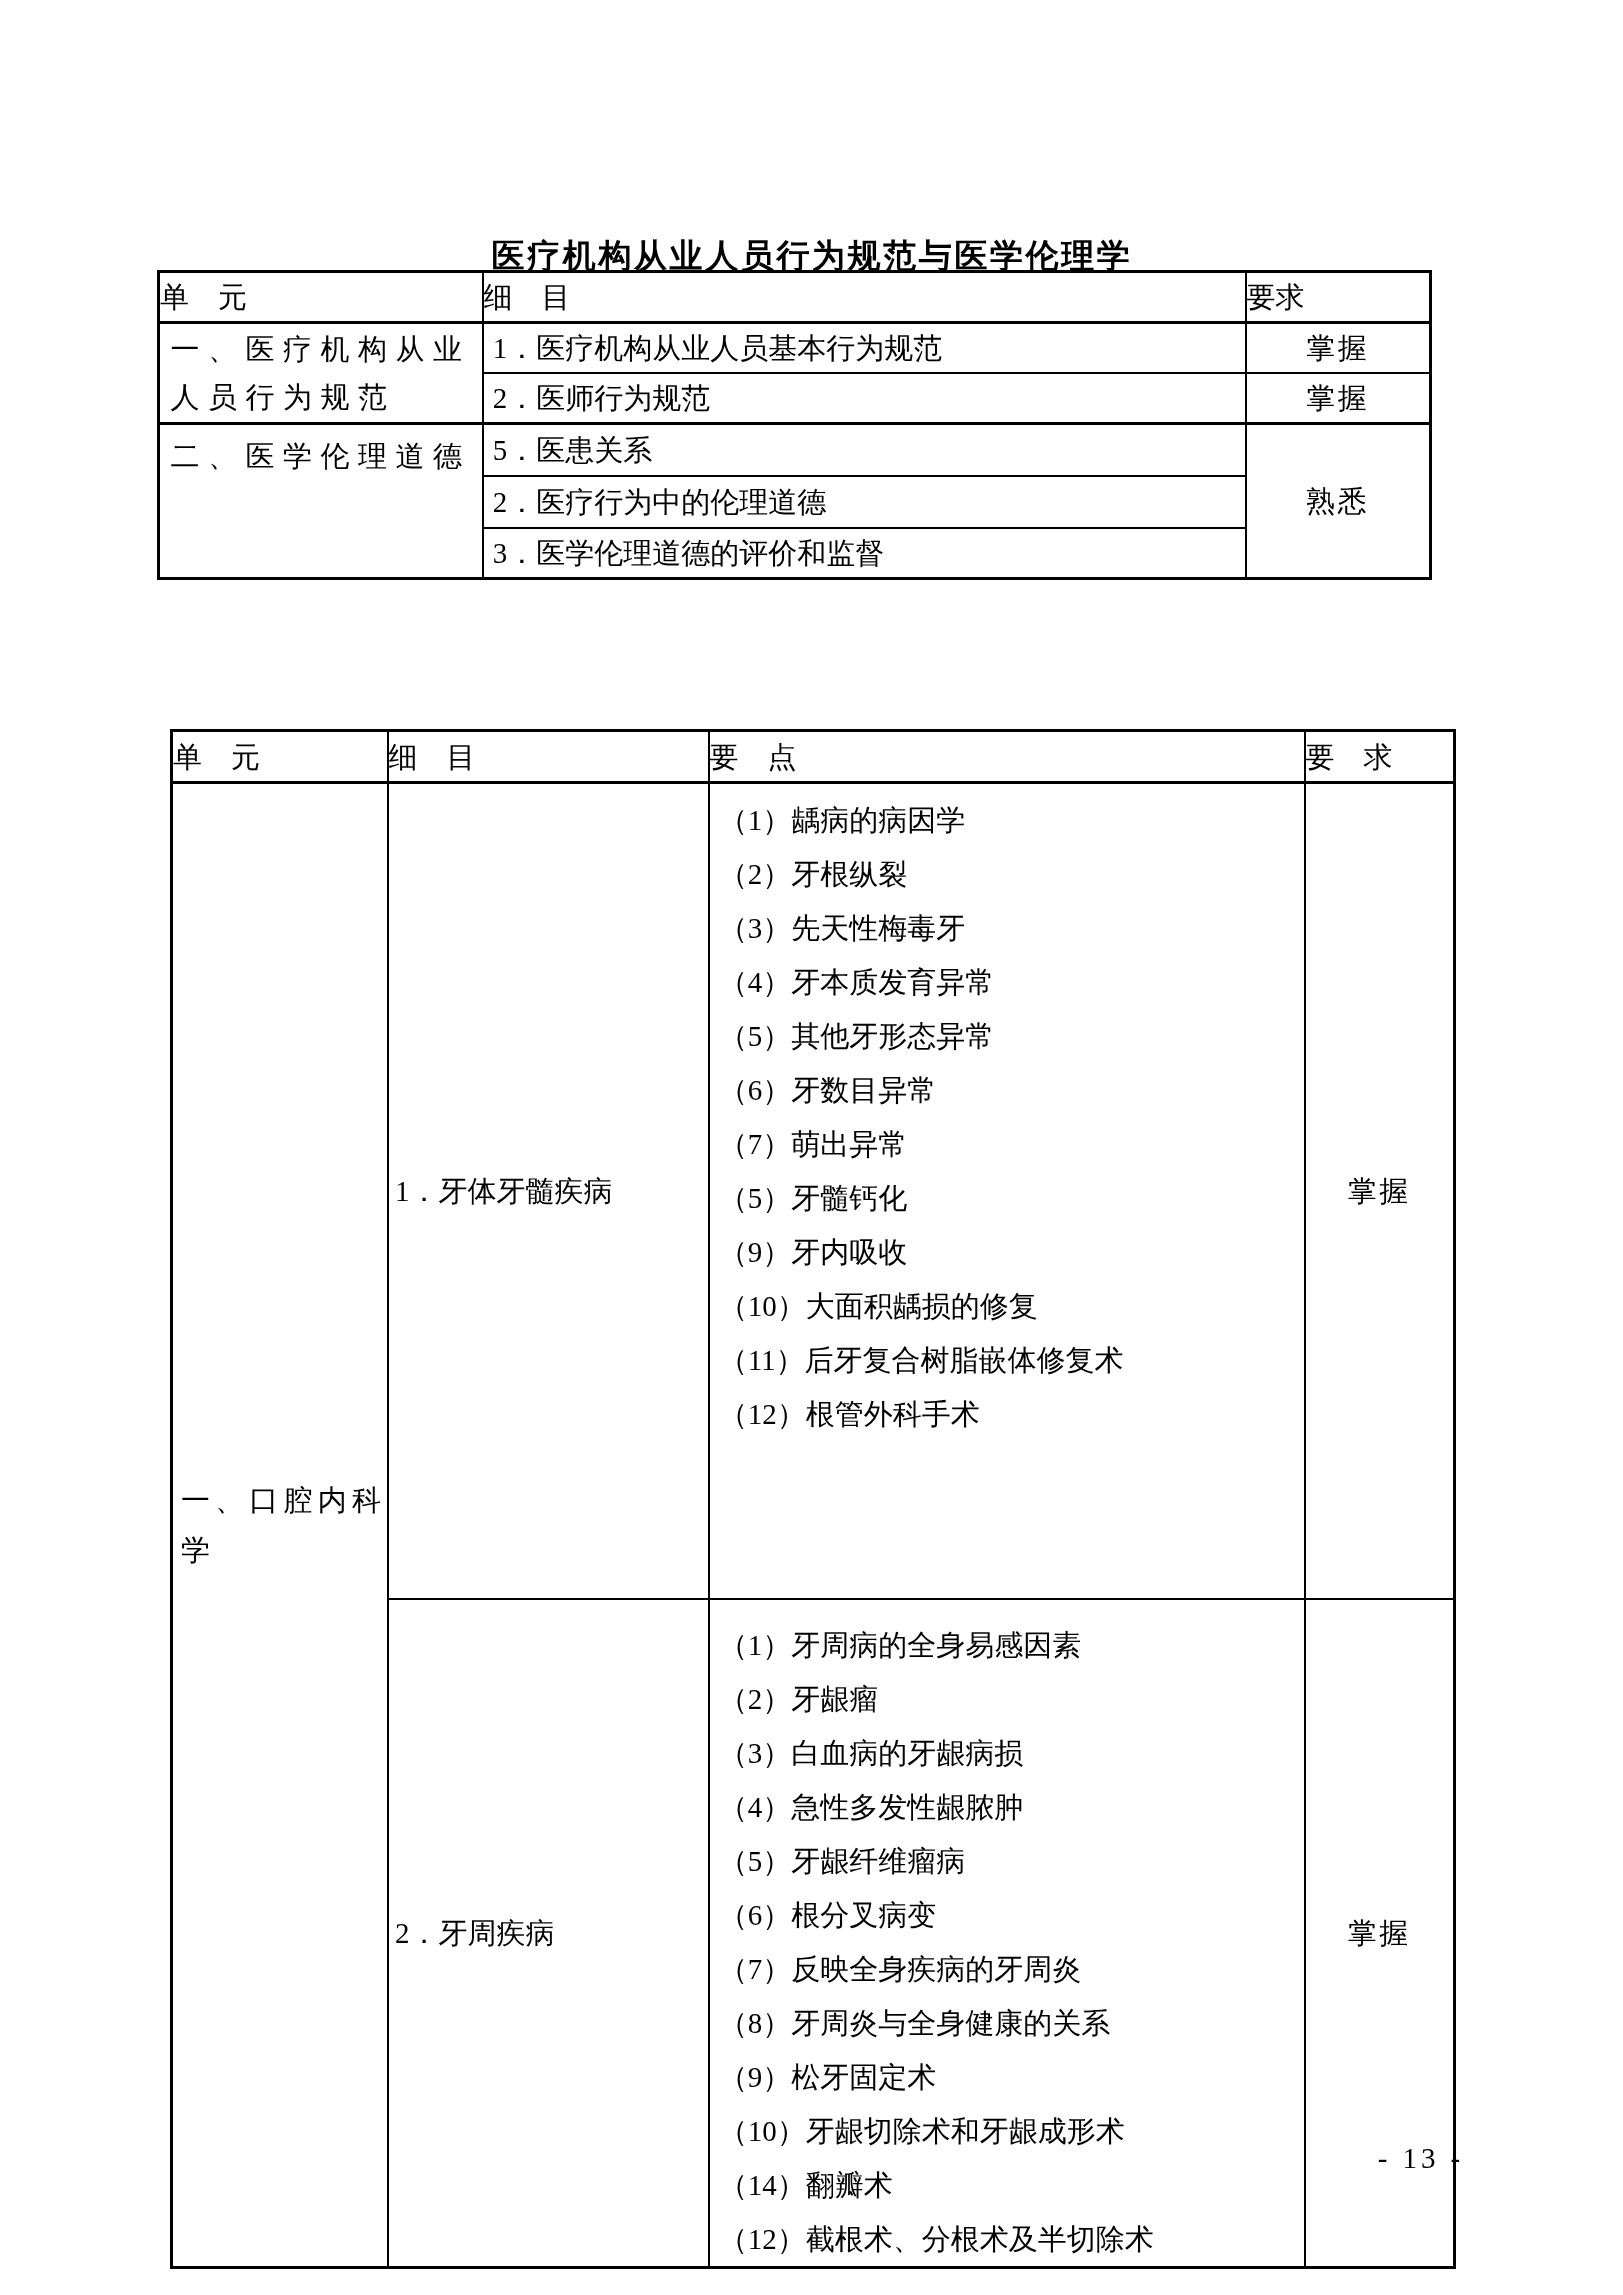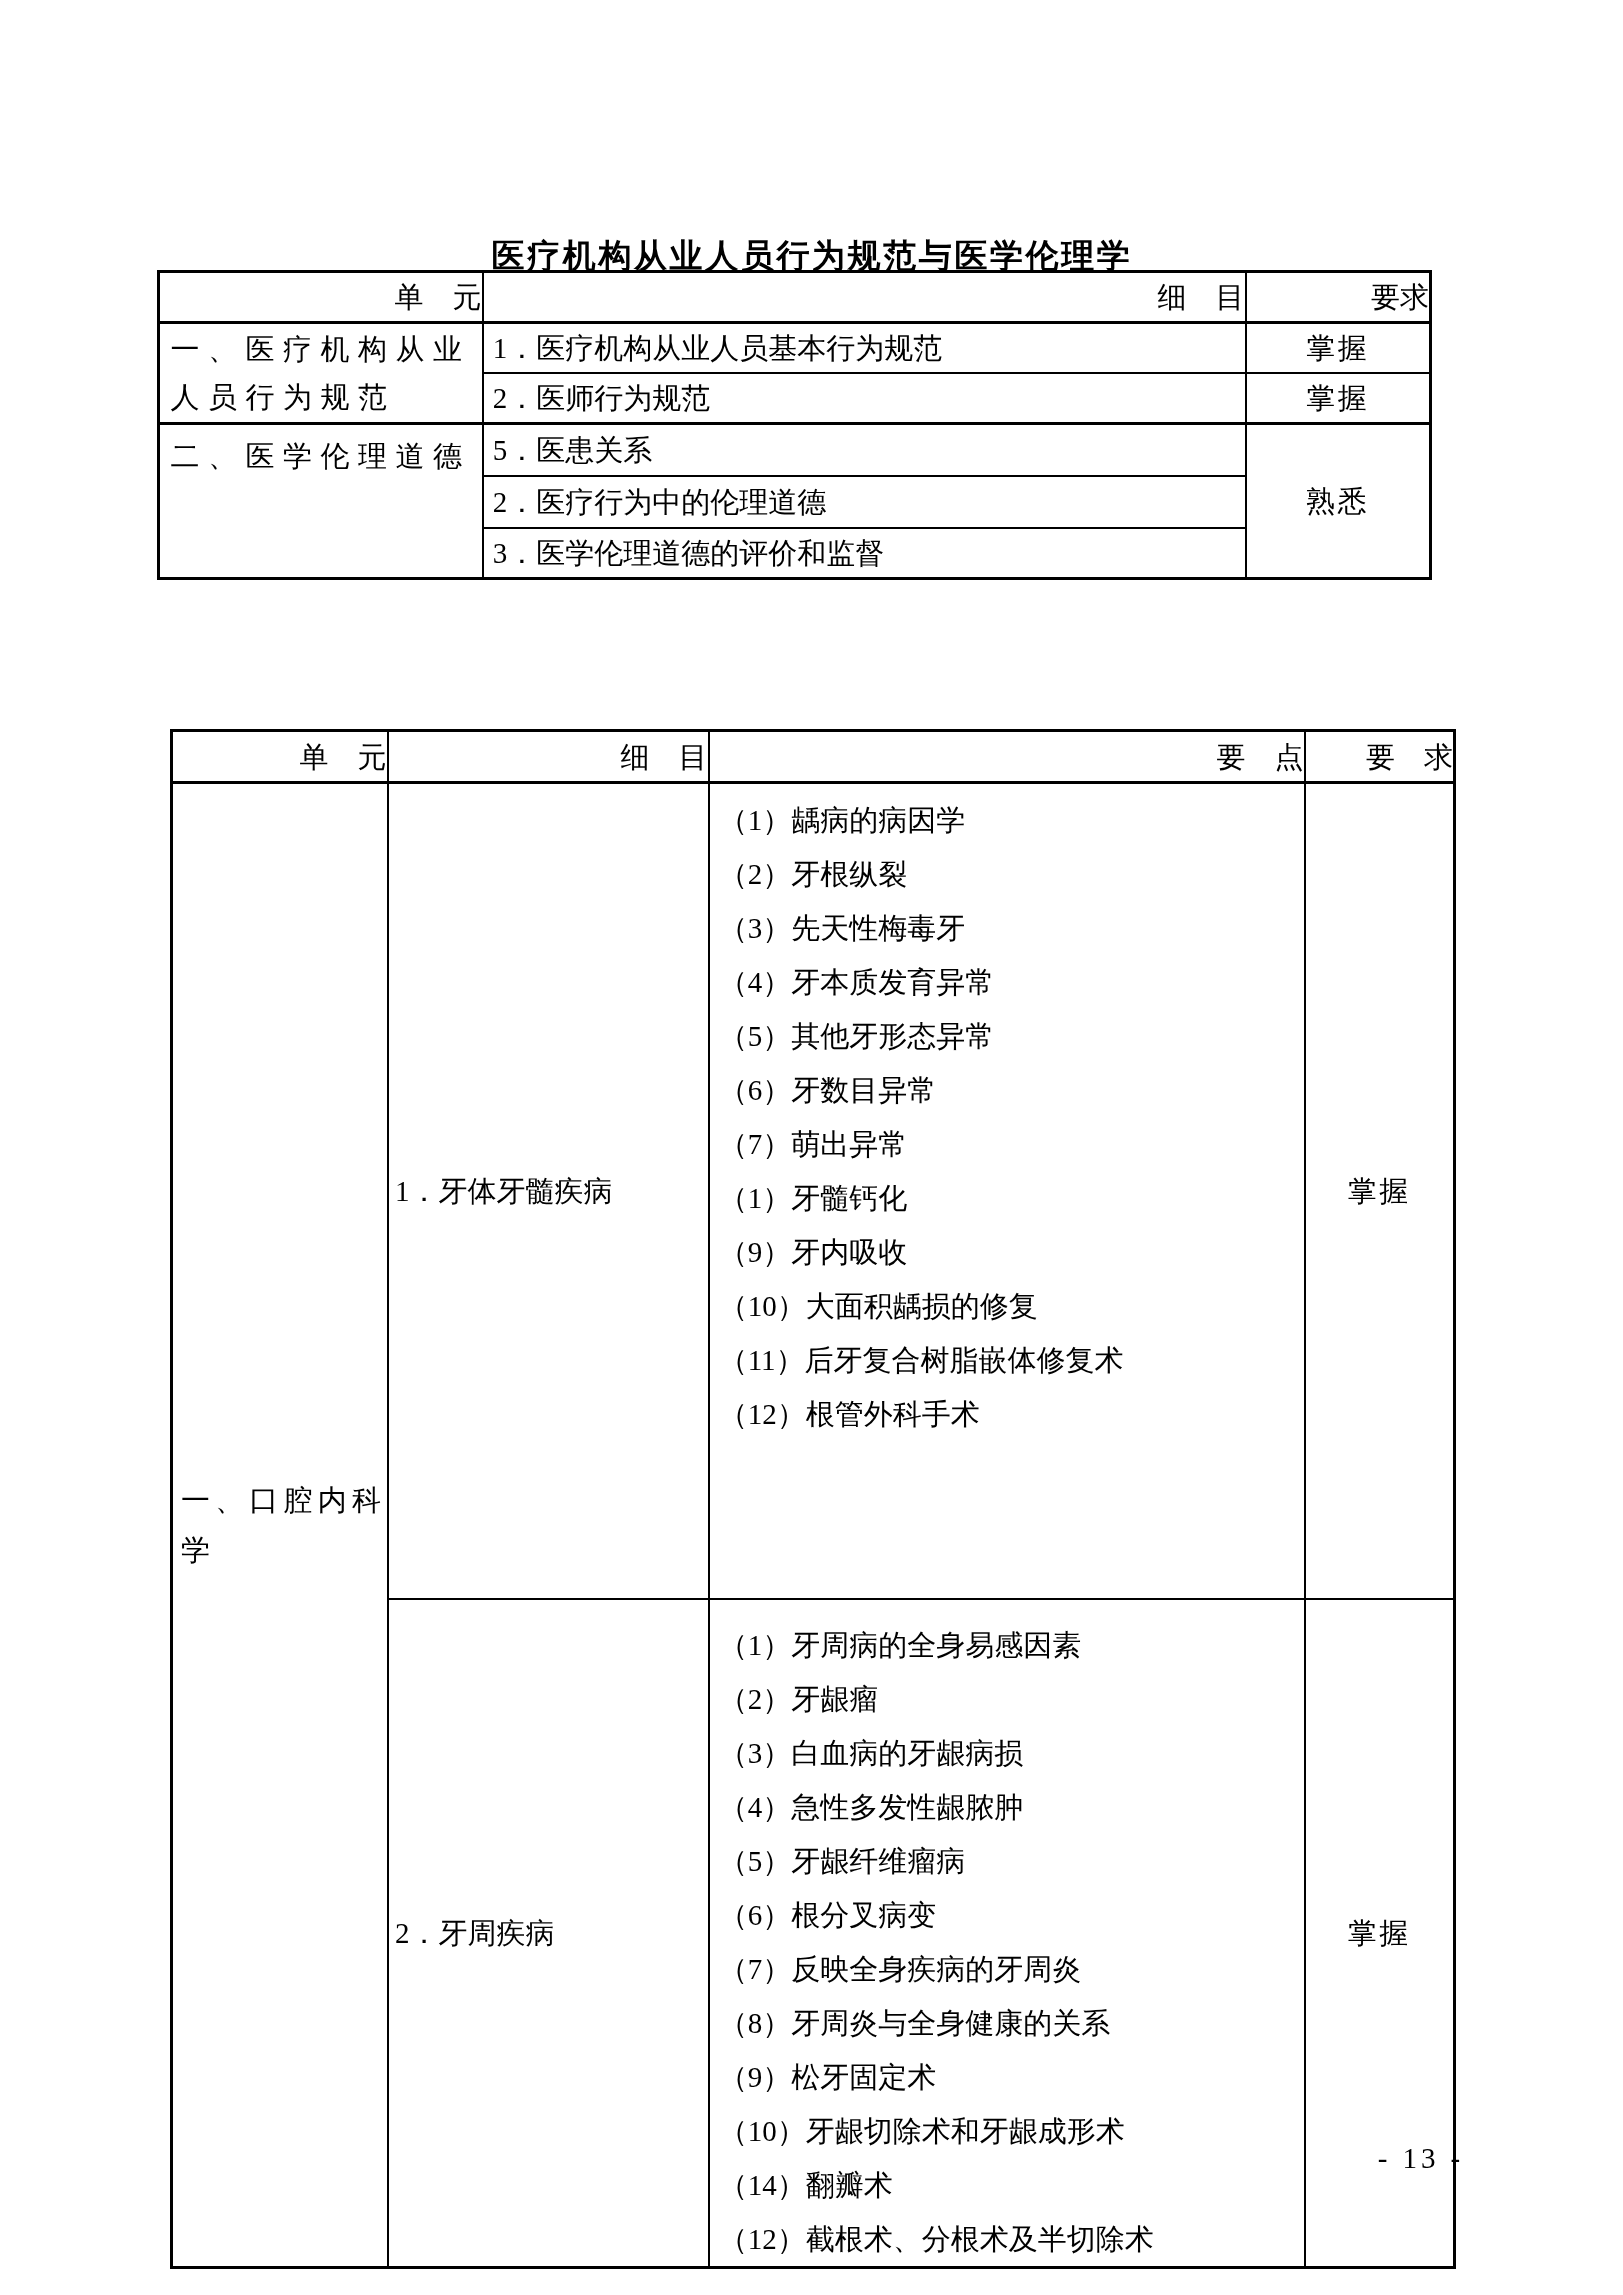--- a/index.html
+++ b/index.html
@@ -34,21 +34,21 @@
     table-layout:fixed;
     font-size:29px;
     line-height:48px;
   }
   td, th {
     border:2px solid #000;
     font-weight:normal;
     overflow:hidden;
     word-break:break-all;
   }
-  th { text-align:right; vertical-align:middle; }
+  th { text-align:left; vertical-align:middle; }
   
   .t1 { left:157px; top:270px; width:1272px; border:3.9px solid #000; }
   .t1 th { border-bottom:3.9px solid #000; border-left:2.6px solid #000; }
   .t1 td { border-left:2.6px solid #000; }
   .t1 tr.group-start td { border-top:3.9px solid #000; }
   .t1 .unit-cell {
     vertical-align:middle; text-align:left;
     padding-left:10.5px; letter-spacing:8.5px; line-height:48px;
   }
   .t1 .unit-cell.top-align { vertical-align:top; padding-top:6.5px; }
@@ -134,21 +134,21 @@
       <td class="unit-cell" rowspan="2">一、口腔内科学</td>
       <td class="item-cell">1．牙体牙髓疾病</td>
       <td class="points-cell" style="height:816px">
         <div class="point-line">（1）龋病的病因学</div>
         <div class="point-line">（2）牙根纵裂</div>
         <div class="point-line">（3）先天性梅毒牙</div>
         <div class="point-line">（4）牙本质发育异常</div>
         <div class="point-line">（5）其他牙形态异常</div>
         <div class="point-line">（6）牙数目异常</div>
         <div class="point-line">（7）萌出异常</div>
-        <div class="point-line">（1）牙髓钙化</div>
+        <div class="point-line">（5）牙髓钙化</div>
         <div class="point-line">（9）牙内吸收</div>
         <div class="point-line">（10）大面积龋损的修复</div>
         <div class="point-line">（11）后牙复合树脂嵌体修复术</div>
         <div class="point-line">（12）根管外科手术</div>
       </td>
       <td class="req-cell">掌握</td>
     </tr>
     <tr>
       <td class="item-cell">2．牙周疾病</td>
       <td class="points-cell pc2" style="height:658px">

